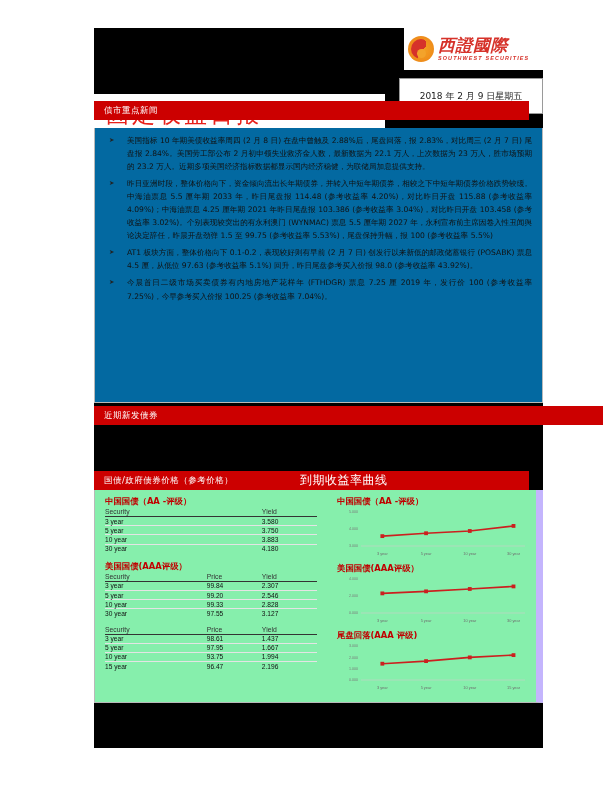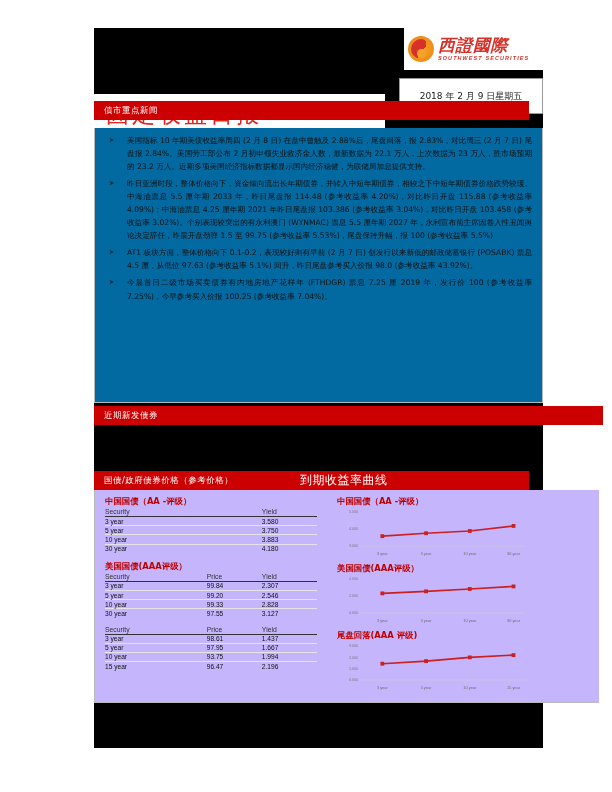--- a/index.html
+++ b/index.html
@@ -41,21 +41,21 @@
   
   .card{position:absolute;left:94px;background:#0369a1;box-sizing:border-box;
         border-left:1px solid #b9b9b9;border-right:1px solid #b9b9b9;border-bottom:1px solid #b9b9b9;}
 
   ul.newslist{list-style:none;margin:0;padding:6px 10px 6px 8px;}
   ul.newslist li{position:relative;padding-left:24px;margin-bottom:4px;
       font-family:"DejaVu Sans",sans-serif;font-size:7.6px;line-height:1.72;color:#111;text-align:justify;}
   ul.newslist li:before{content:"\27A4";position:absolute;left:6px;top:0.5px;font-size:6.4px;color:#222;}
 
   
-  .bottomcard{position:absolute;left:94px;top:490px;width:505px;height:213px;background:#c4b5fd;
+  .bottomcard{position:absolute;left:94px;top:490px;width:449px;height:213px;background:#86efac;
       border-left:1px solid #b9b9b9;border-right:7px solid #c4b5fd;border-bottom:1px solid #b9b9b9;box-sizing:border-box;}
   .colL{position:absolute;left:10px;top:6px;width:212px;}
   .colR{position:absolute;left:240px;top:6px;width:200px;}
 
   .tbl-title{font-family:"DejaVu Sans",sans-serif;font-size:8.4px;font-weight:bold;color:#c00000;margin-bottom:1px;}
   table.qt{width:100%;border-collapse:collapse;font-family:"Liberation Sans",sans-serif;font-size:6.6px;color:#111;}
   table.qt th{font-weight:normal;text-align:left;padding:0 0 1px 0;border-bottom:1px solid #333;color:#333;font-size:6.8px;}
   table.qt th.num{text-align:left;}
   table.qt td{padding:0.6px 0;border-bottom:1px solid #e4e4e4;}
   table.qt tr:last-child td{border-bottom:none;}

